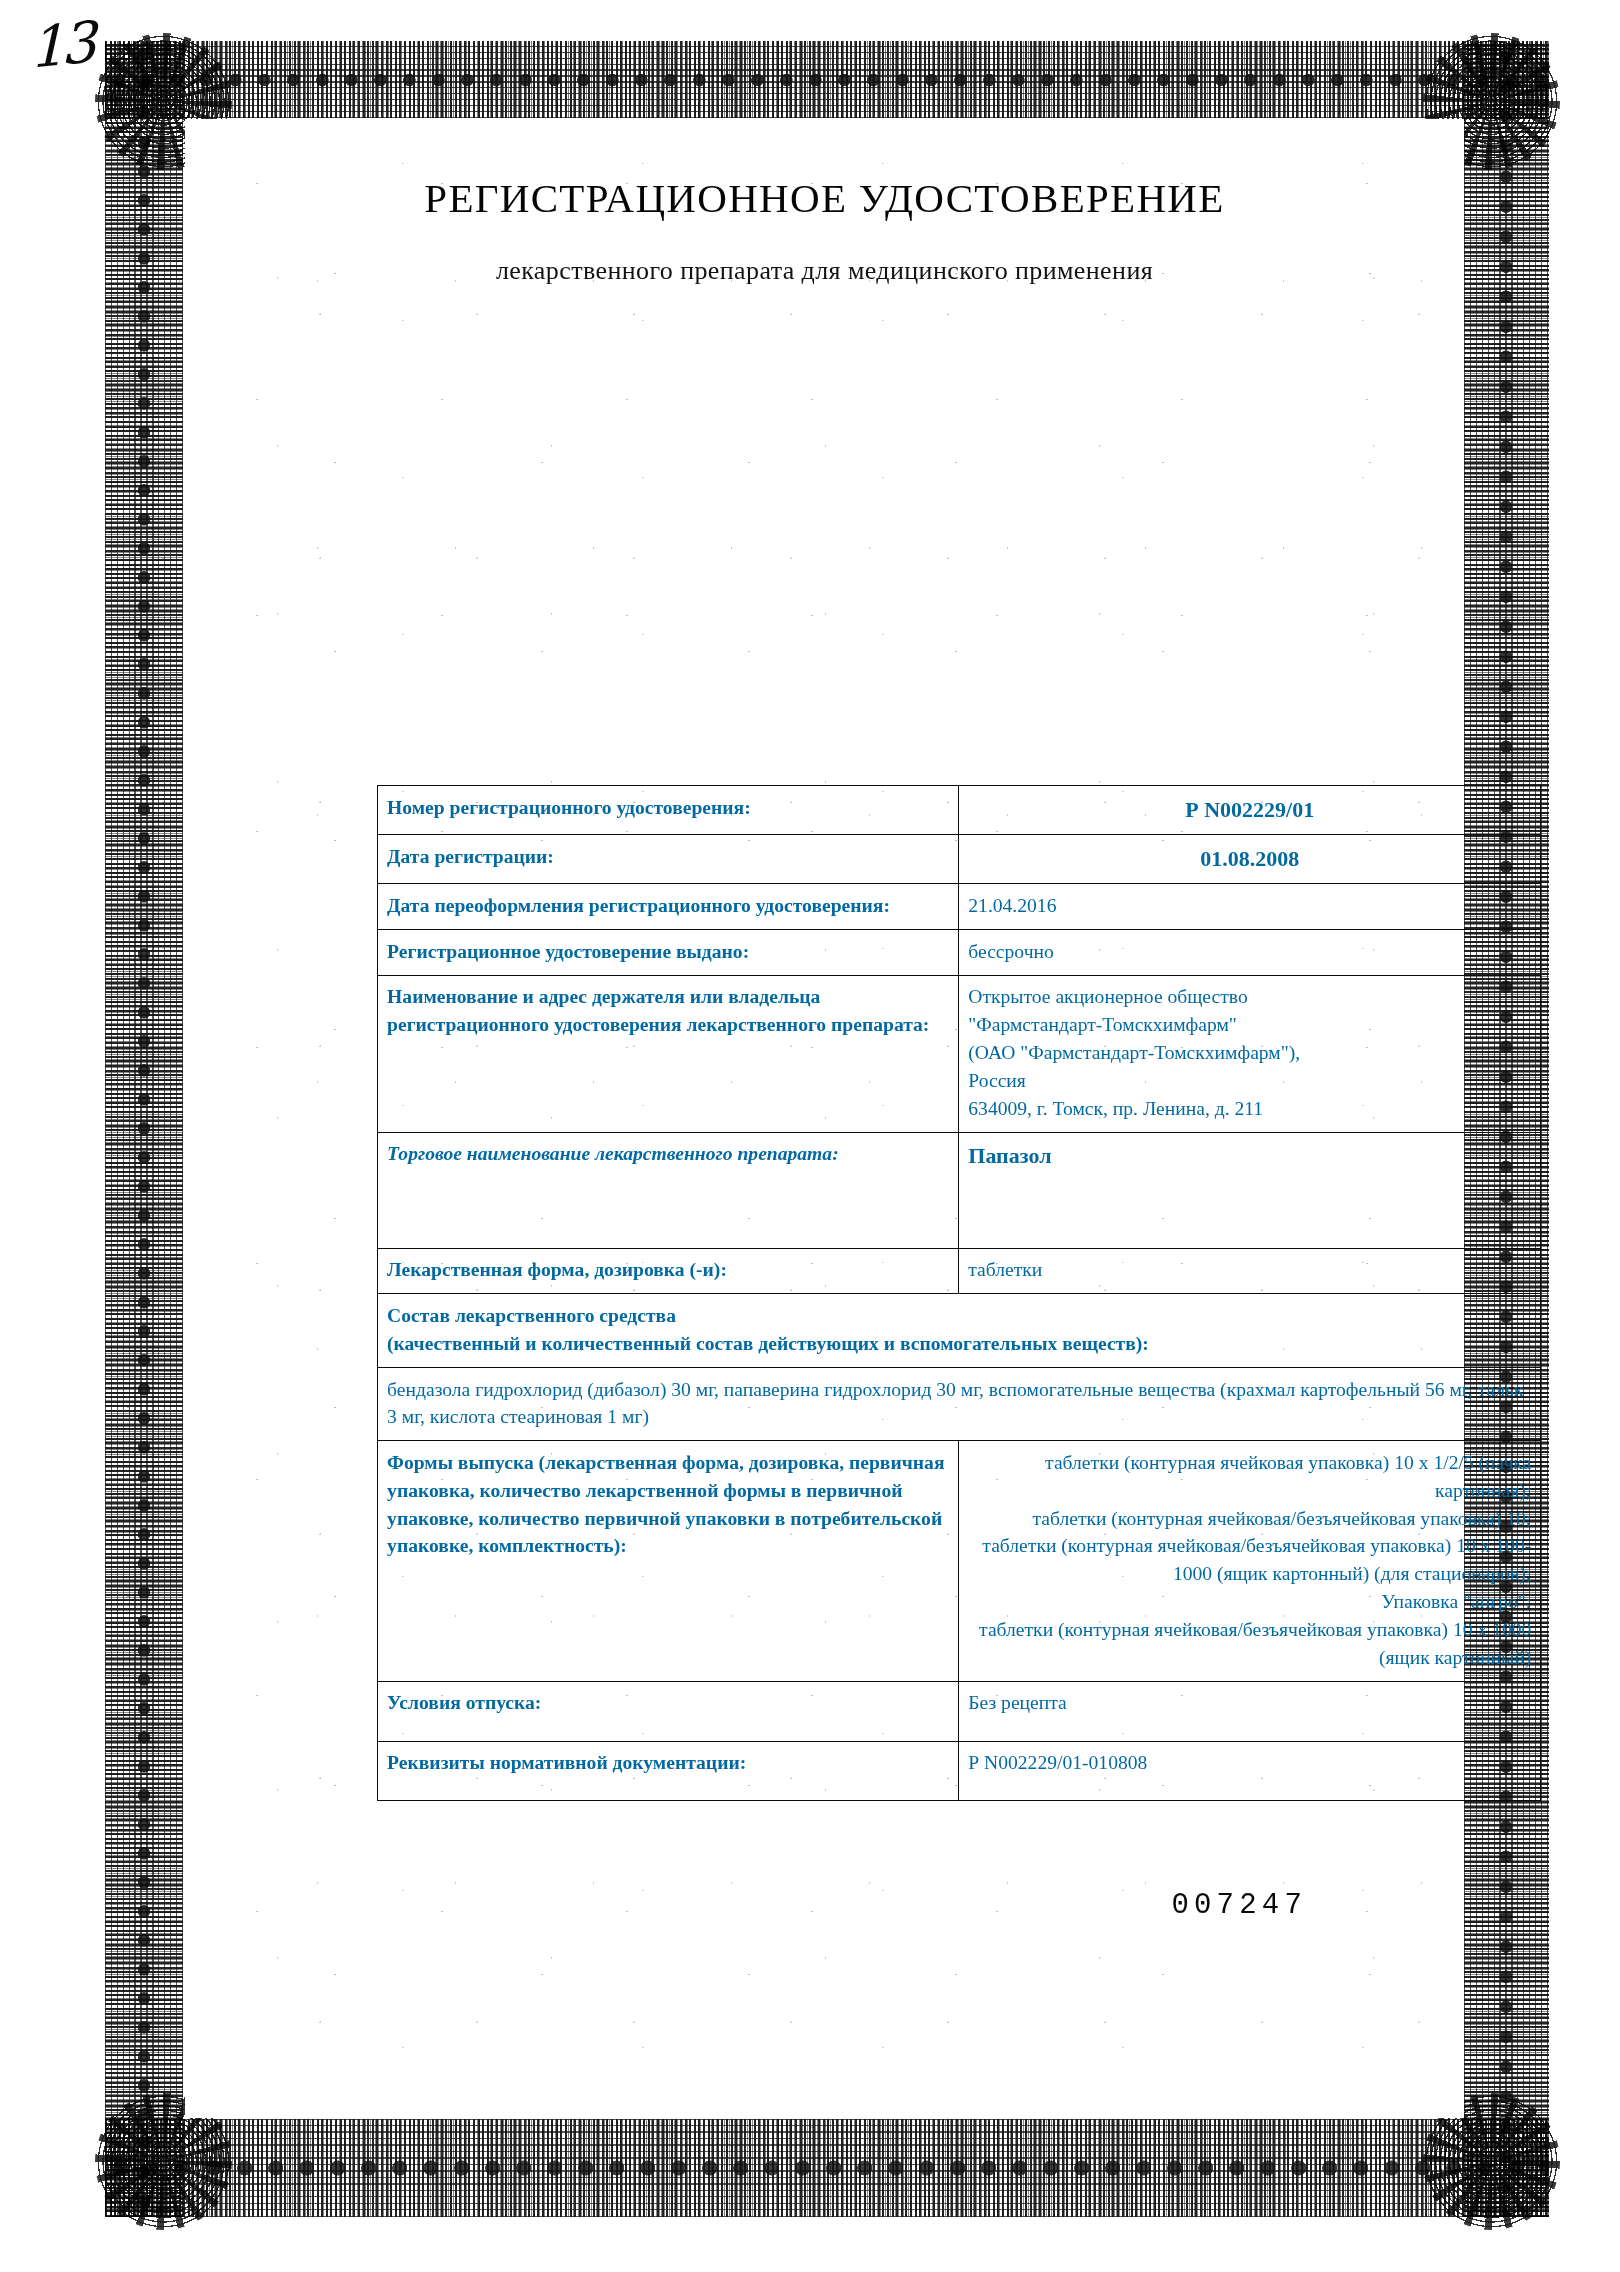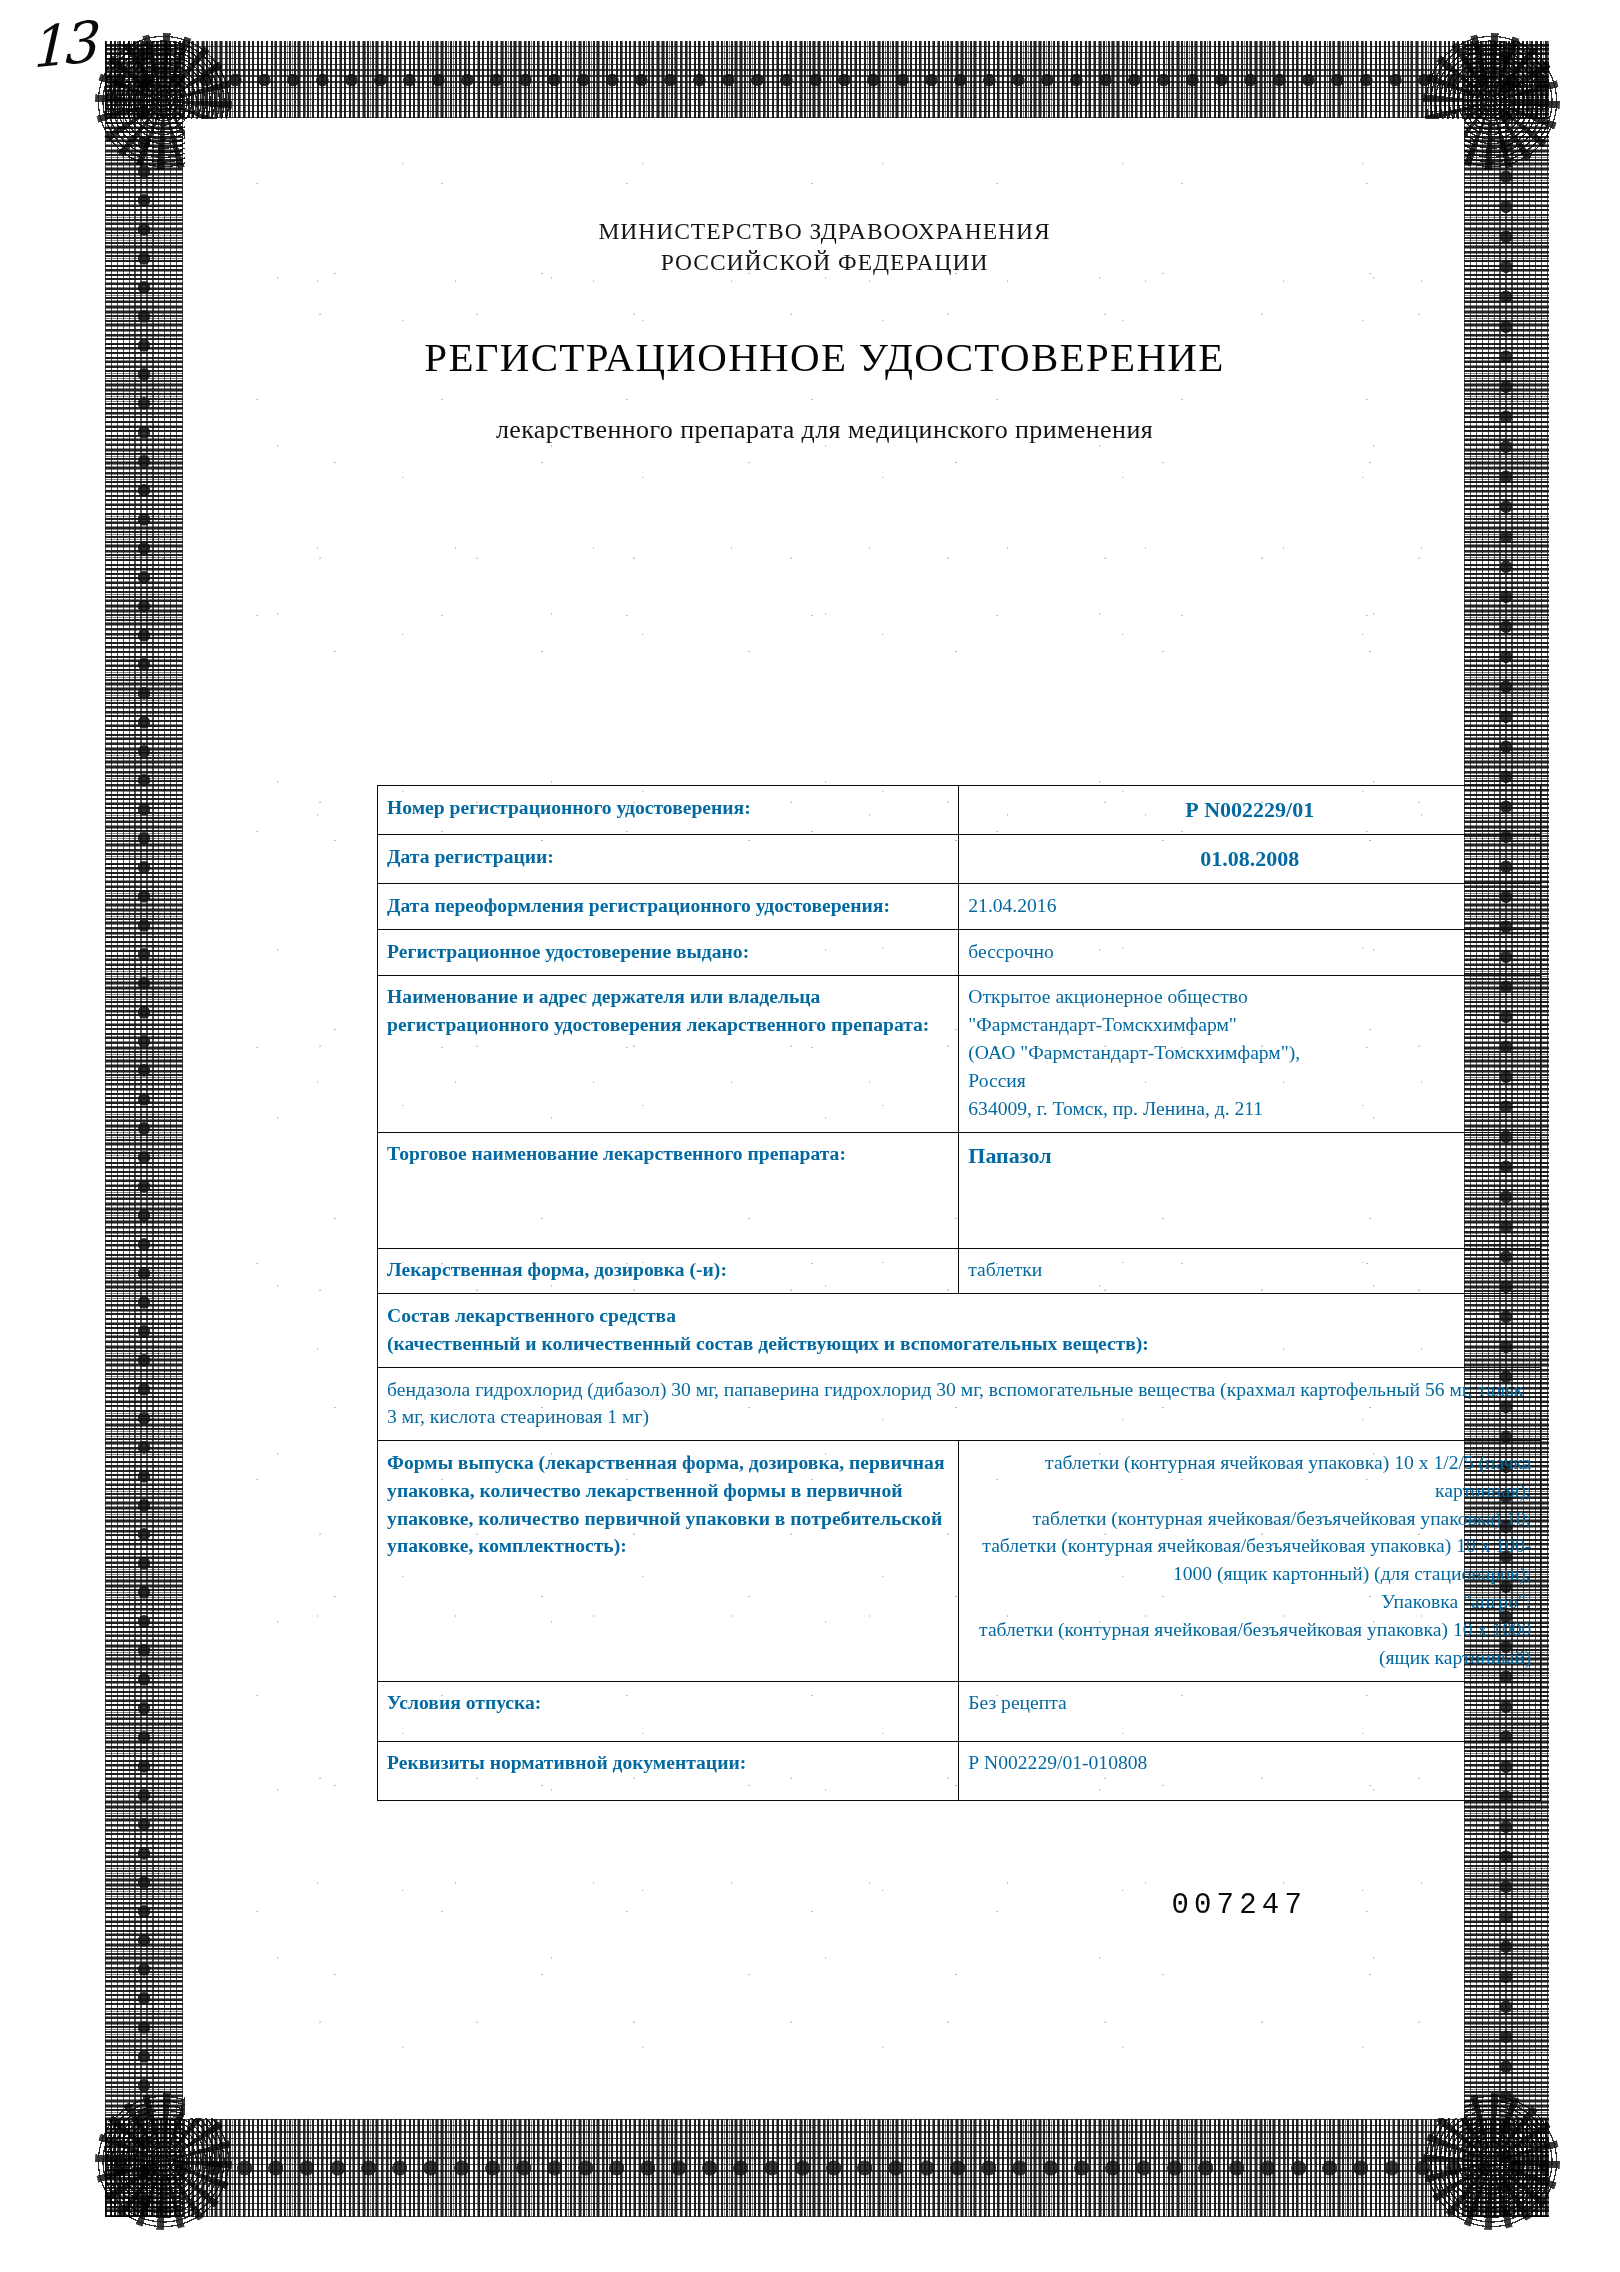--- a/index.html
+++ b/index.html
@@ -160,21 +160,21 @@
     line-height:1.42;
     color:#0369a1;
   }
   .c-label{width:562px;font-weight:bold;}
   .c-value{width:563px;}
   .v-center{font-weight:bold;font-size:22px;padding-top:17px;}
   .v-center-n{text-align:center;font-size:21px;padding-top:19.6px;}
   .v-bold-c{text-align:center;font-weight:bold;font-size:22px;}
   .full{font-weight:bold;}
   .full-n{font-weight:normal;}
-  .tall-a{height:98px;}
+  .tall-a{height:98px;font-style:italic;}
   .tall-b{height:42px;}
 
   
   .serial{
     position:absolute;
     right:157px;bottom:196px;
     font-family:"Liberation Mono", monospace;
     font-size:29px;
     letter-spacing:5.2px;
     color:#0a0a0a;
@@ -207,24 +207,20 @@
     <div class="band band-left"></div>
     <div class="band band-right"></div>
     <div class="rosette rose-tl"></div>
     <div class="rosette rose-tr"></div>
     <div class="rosette rose-bl"></div>
     <div class="rosette rose-br"></div>
   </div>
 
   <div class="inner">
 
-    <div class="ministry">
-      <div>МИНИСТЕРСТВО ЗДРАВООХРАНЕНИЯ</div>
-      <div>РОССИЙСКОЙ ФЕДЕРАЦИИ</div>
-    </div>
 
     <div class="cert-title">РЕГИСТРАЦИОННОЕ УДОСТОВЕРЕНИЕ</div>
     <div class="cert-sub">лекарственного препарата для медицинского применения</div>
 
     <table class="tbl">
       <tbody>
         <tr>
           <td class="c-label">Номер регистрационного удостоверения:</td>
           <td class="c-value v-bold-c">Р N002229/01</td>
         </tr>

